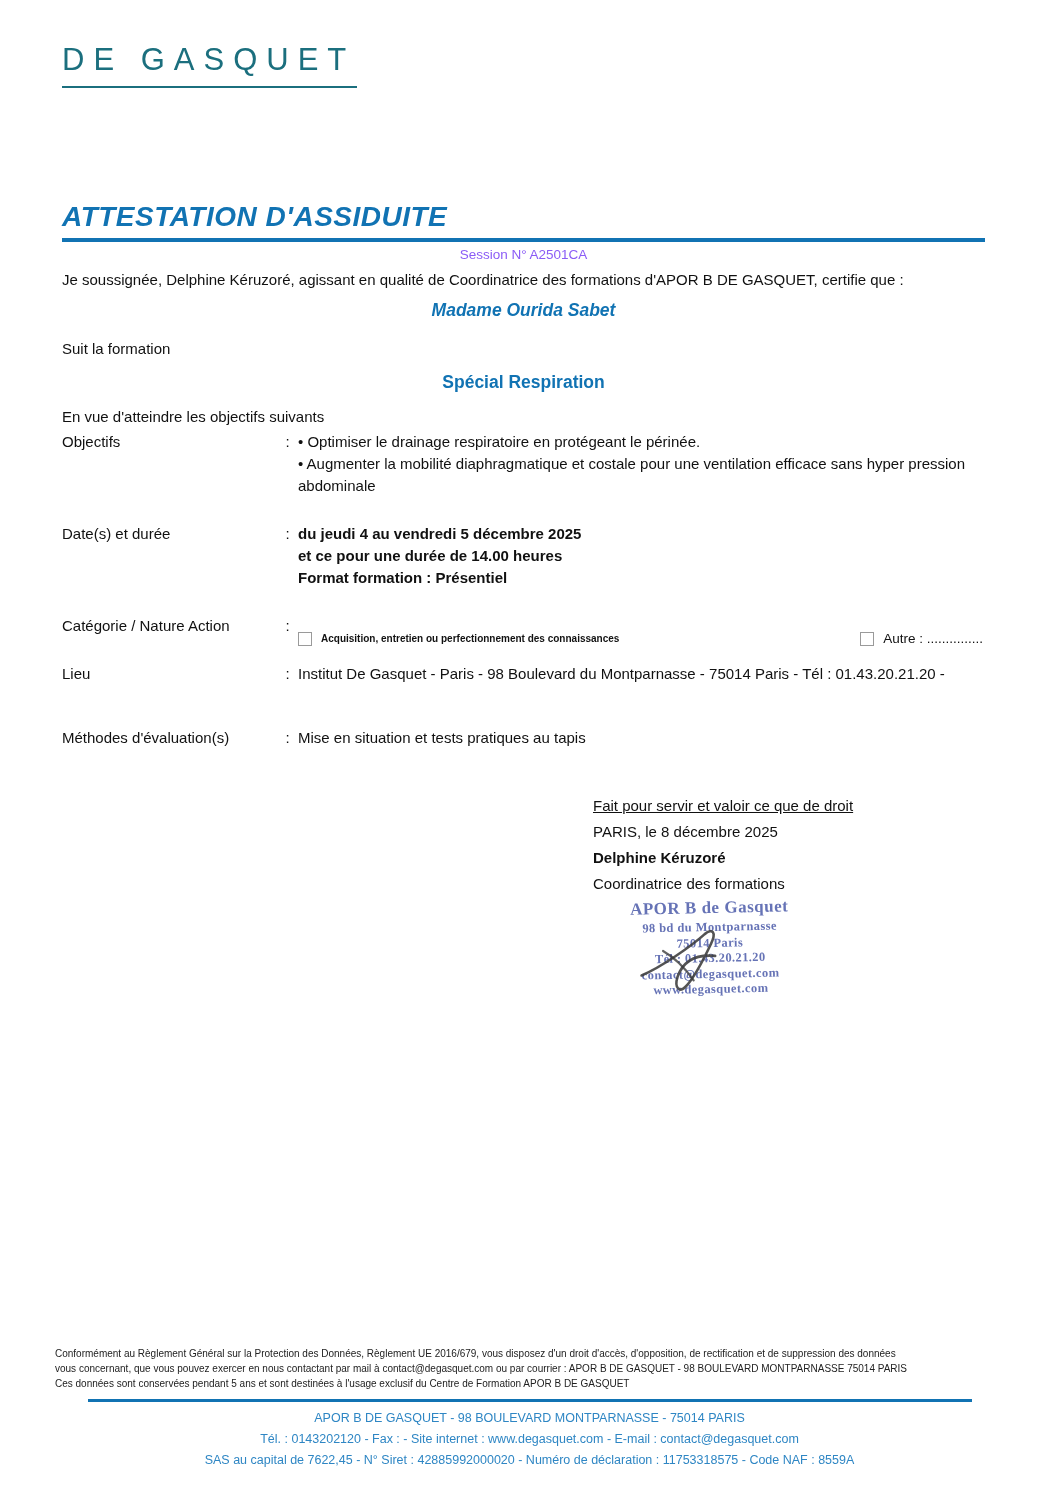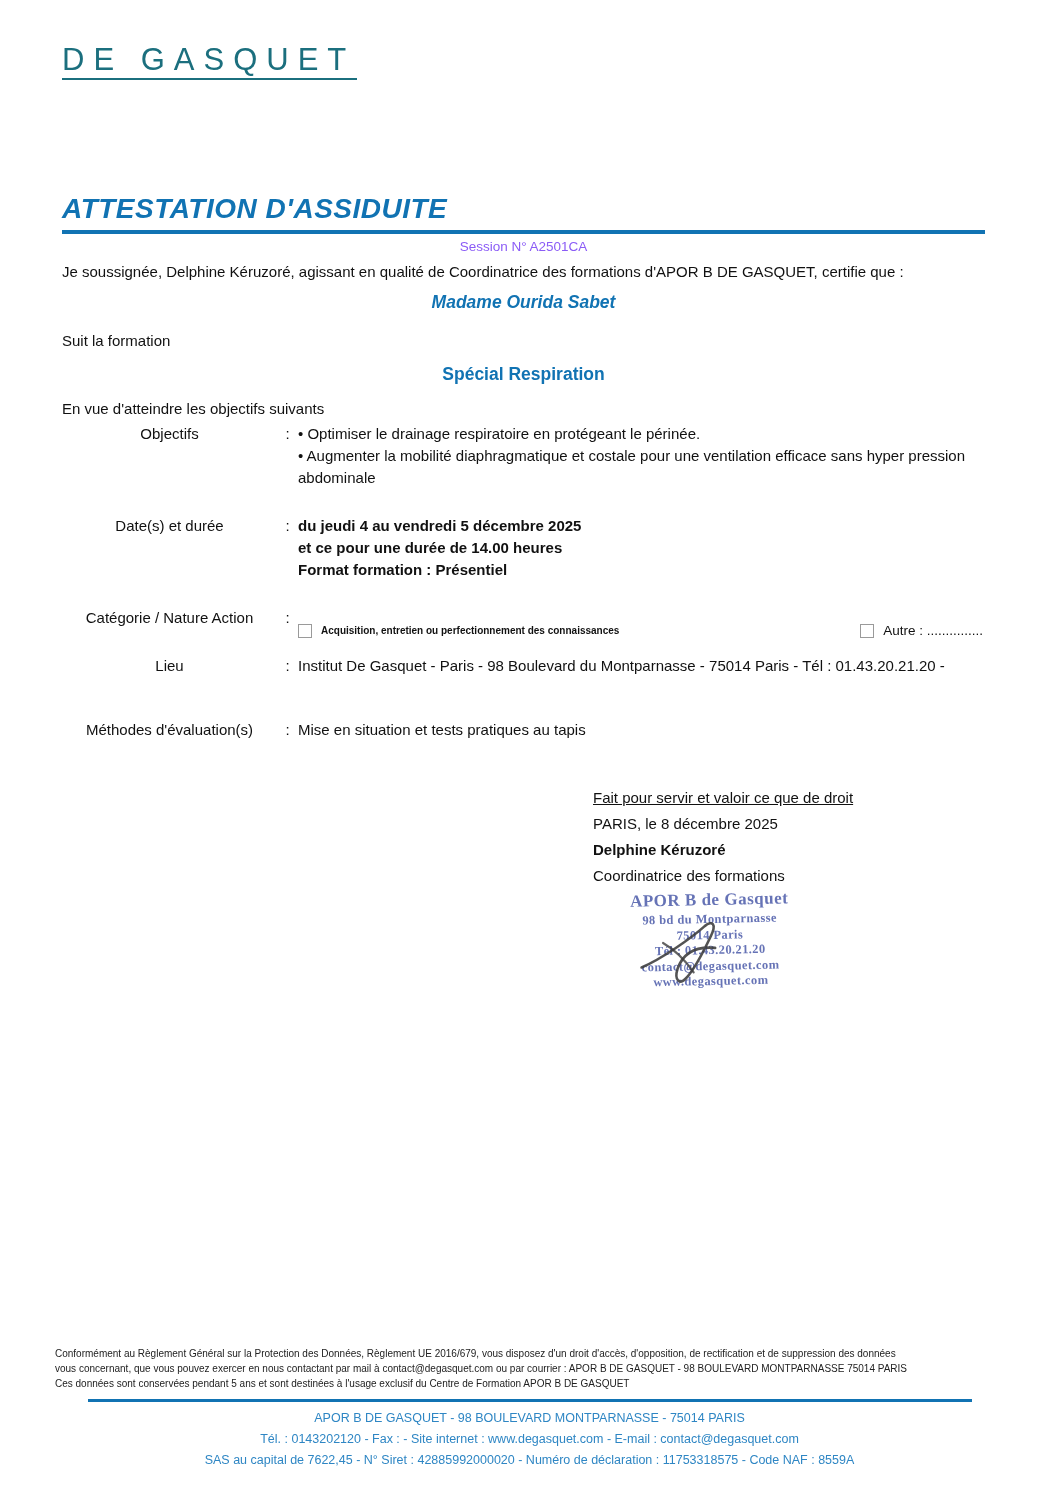--- a/index.html
+++ b/index.html
@@ -17,20 +17,21 @@
 
   
   .logo-wrap { padding-top: 42px; padding-left: 62px; }
   .logo {
     display: inline-block;
     font-size: 31px;
     font-weight: 400;
     letter-spacing: 9px;
     color: #1b6f7e;
     border-bottom: 2px solid #1b6f7e;
+    padding-bottom: 8px;
     padding-right: 2px;
   }
 
   
   .title-block { margin-top: 113px; }
   .doc-title {
     font-size: 28px;
     font-weight: bold;
     font-style: italic;
     color: #1173b3;
@@ -63,21 +64,21 @@
   }
   .objectives-intro { margin-top: 15px; font-size: 15px; }
 
   
   .field-row {
     display: grid;
     grid-template-columns: 215px 21px 1fr;
     font-size: 15px;
     line-height: 22px;
   }
-  .field-label { text-align: center; color: #111; }
+  .field-label { text-align: left; color: #111; }
   .field-colon { text-align: center; }
   .field-value { color: #111; }
   .row-objectifs { margin-top: 6px; }
   .row-dates { margin-top: 26px; }
   .row-dates .field-value { font-weight: bold; }
   .row-categorie { margin-top: 26px; }
   .row-lieu { margin-top: 13px; }
   .row-methodes { margin-top: 42px; }
 
   .cat-note { font-style: italic; font-size: 13.5px; margin-left: 55px; }

